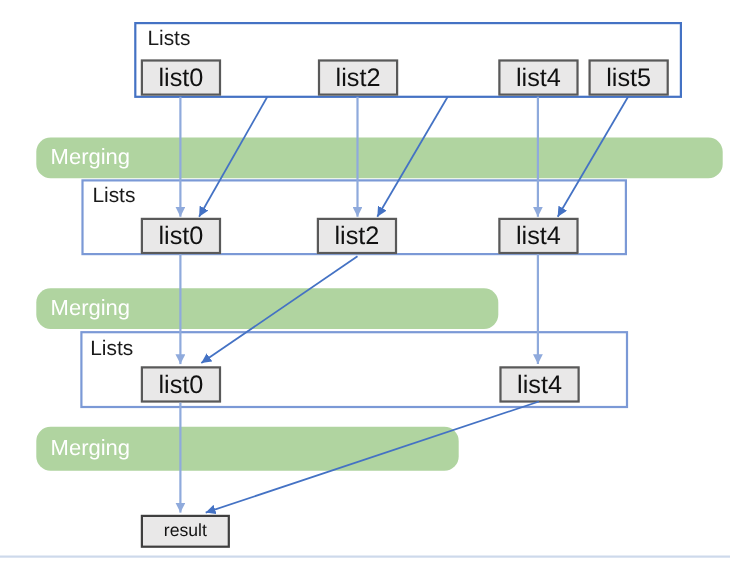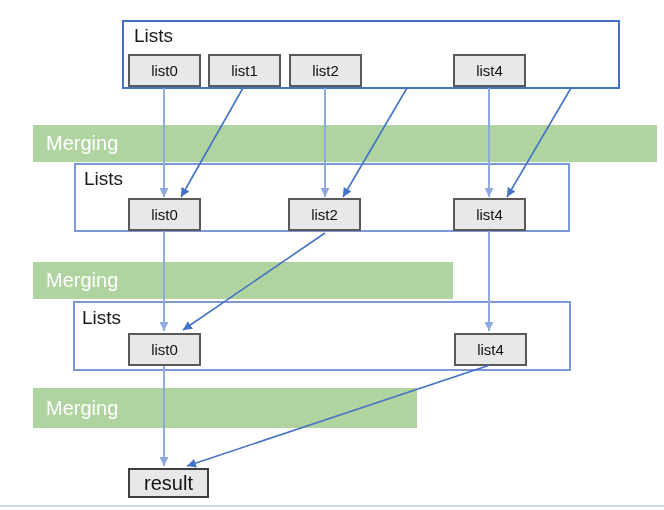--- a/index.html
+++ b/index.html
@@ -13,32 +13,32 @@
     box-sizing:border-box;
   }
   .container.light{border-color:var(--containerLightBlue);}
   .container-label{
     position:absolute;font-size:19px;color:#1a1a1a;line-height:22px;
   }
   .lbox{
     position:absolute;width:73px;height:33px;box-sizing:border-box;
     background:var(--boxFill);border:2px solid var(--boxBorder);
     display:flex;align-items:center;justify-content:center;
-    font-size:15px;color:#111;
+    font-size:23px;color:#111;
   }
   .result-box{
     position:absolute;width:81px;height:30px;box-sizing:border-box;
     background:var(--boxFill);border:2px solid var(--resultBorder);
     display:flex;align-items:center;justify-content:center;
-    font-size:20px;color:#111;
+    font-size:16px;color:#111;
   }
   .band{
     position:absolute;background:var(--bandGreen);
     color:#ffffff;font-size:20px;
-    display:flex;align-items:center;padding-left:13px;box-sizing:border-box;
+    display:flex;align-items:center;padding-left:13px;box-sizing:border-box;border-radius:13px;
   }
   .arrows{position:absolute;left:0;top:0;width:664px;height:510px;pointer-events:none;}
   .arrow-light{stroke:var(--arrowLight);stroke-width:2;fill:none;}
   .arrow-dark{stroke:var(--arrowDark);stroke-width:1.6;fill:none;}
   .head-light{fill:var(--arrowLight);}
   .head-dark{fill:var(--arrowDark);}
   .watermark{
     position:absolute;right:8px;top:483px;font-size:15px;
     color:var(--watermarkGray);letter-spacing:0.5px;
   }
@@ -48,23 +48,23 @@
   }
 </style>
 </head>
 <body>
 
 <div class="canvas">
 
   <div class="container" style="left:122px;top:20px;width:498px;height:69px;"></div>
   <div class="container-label" style="left:134px;top:25px;">Lists</div>
   <div class="lbox" style="left:128px;top:54px;">list0</div>
-  <div class="lbox" style="left:208px;top:54px;">list1</div>
   <div class="lbox" style="left:289px;top:54px;">list2</div>
   <div class="lbox" style="left:453px;top:54px;">list4</div>
+  <div class="lbox" style="left:535px;top:54px;">list5</div>
 
   <div class="band" style="left:33px;top:125px;width:624px;height:37px;">Merging</div>
 
   <div class="container light" style="left:74px;top:163px;width:496px;height:69px;"></div>
   <div class="container-label" style="left:84px;top:168px;">Lists</div>
   <div class="lbox" style="left:128px;top:198px;">list0</div>
   <div class="lbox" style="left:288px;top:198px;">list2</div>
   <div class="lbox" style="left:453px;top:198px;">list4</div>
 
   <div class="band" style="left:33px;top:262px;width:420px;height:37px;">Merging</div>

